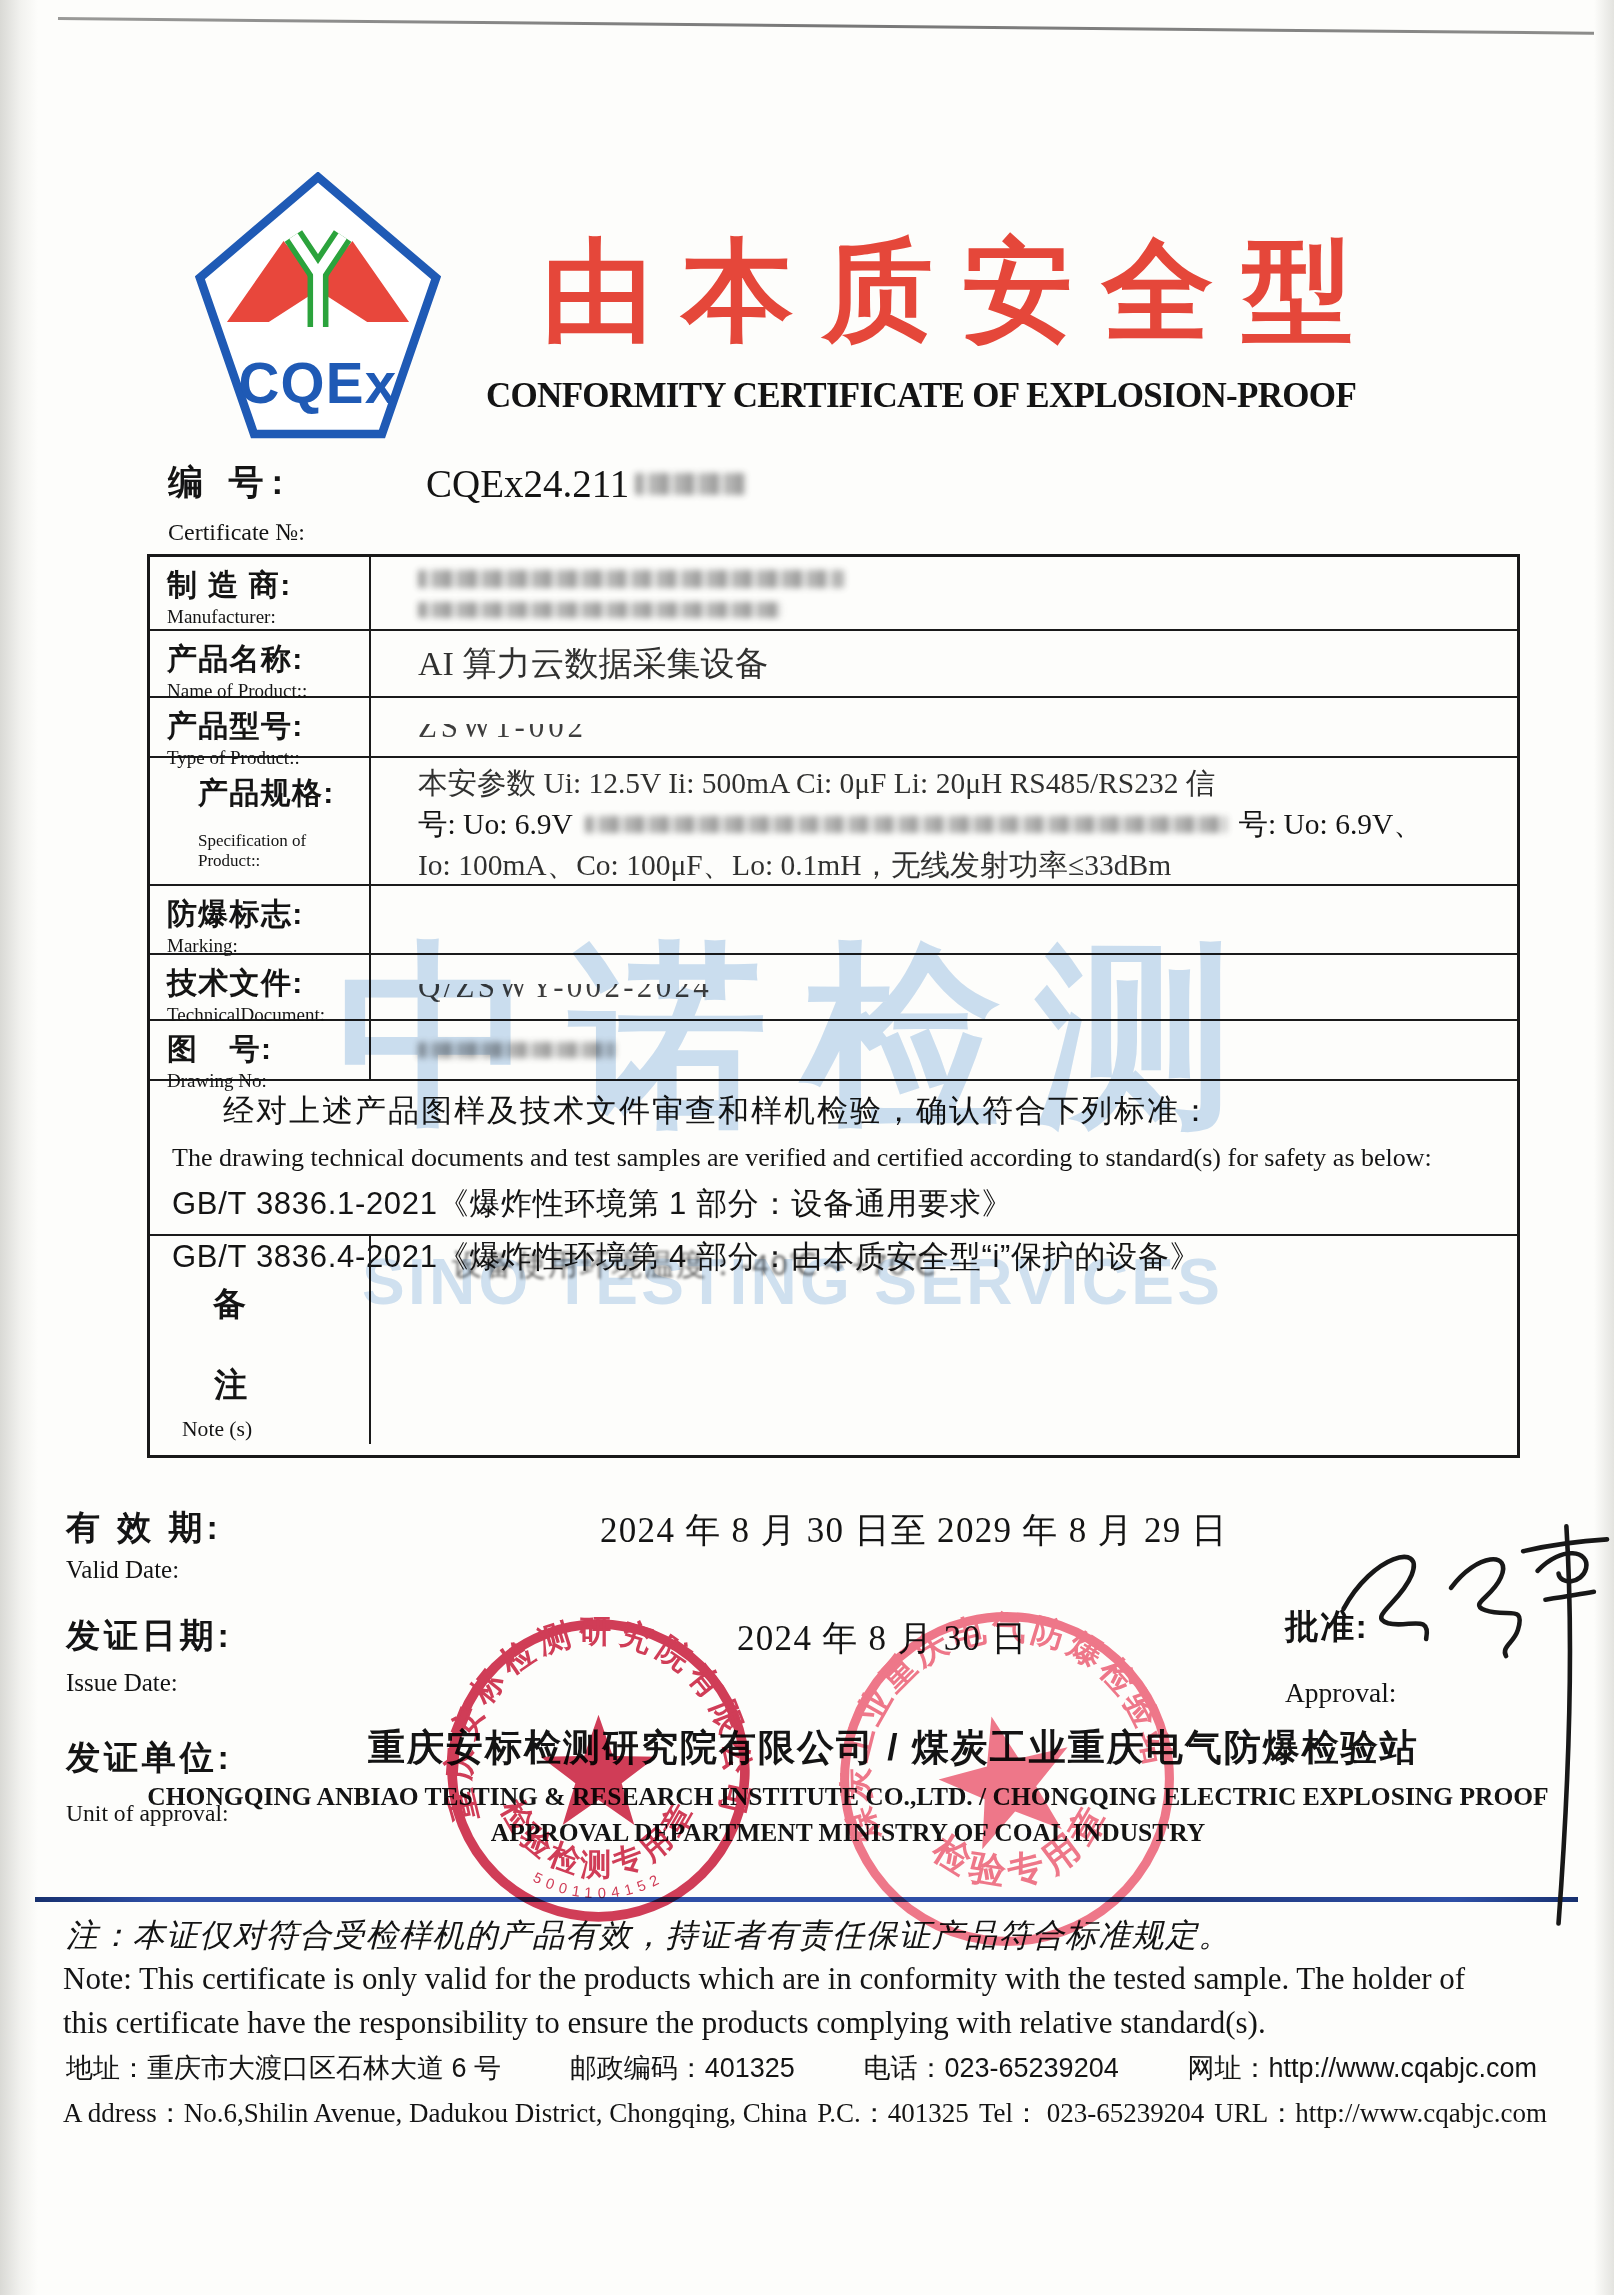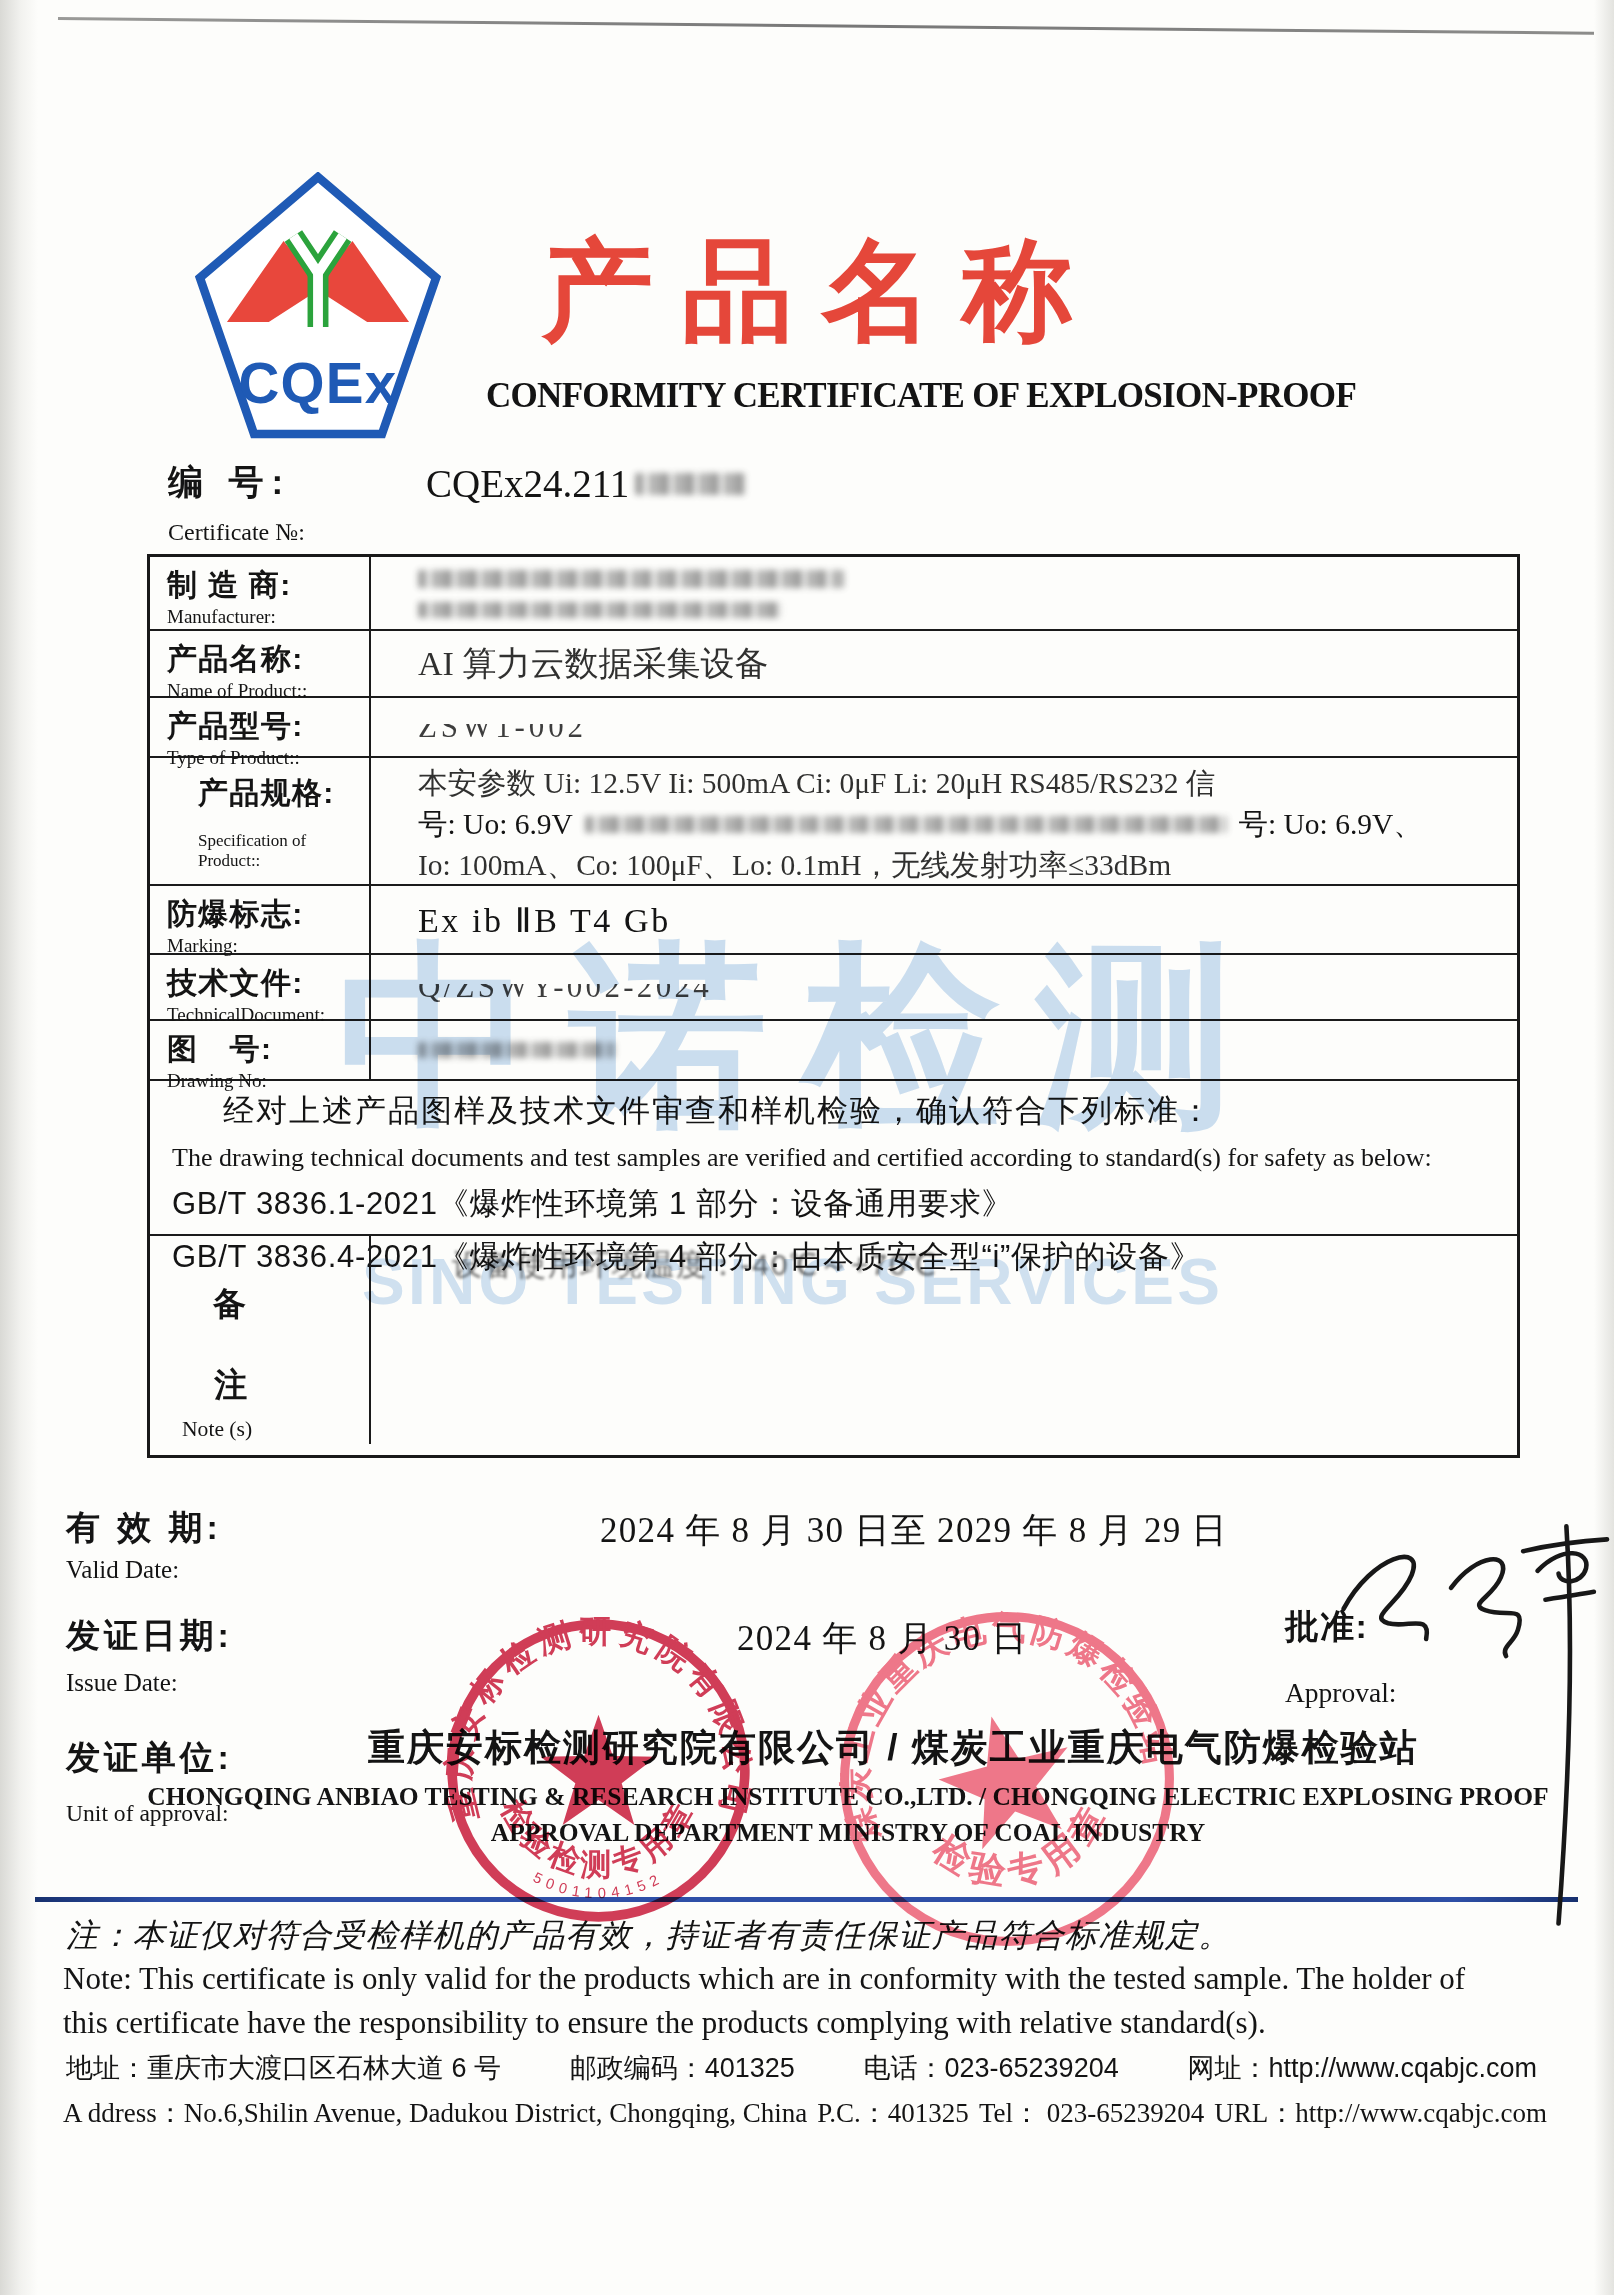--- a/index.html
+++ b/index.html
@@ -109,21 +109,21 @@
   <svg class="abs" style="left:195px; top:172px;" width="246" height="267" viewBox="0 0 200 217">
     <polygon points="100,4 196,86 152,213 48,213 4,86" fill="#ffffff" stroke="#1f5ab5" stroke-width="7"></polygon>
     <path fill="#e8473c" d="M26,122 L72,56 L100,90 L128,56 L174,122 L140,122 L100,96 L60,122 Z"></path>
     <path d="M80,52 L100,82 L120,52" stroke="#2ba33c" stroke-width="17" fill="none"></path>
     <path d="M100,80 L100,126" stroke="#2ba33c" stroke-width="17" fill="none"></path>
     <path d="M80,52 L100,82 L120,52" stroke="#ffffff" stroke-width="8" fill="none"></path>
     <path d="M100,80 L100,126" stroke="#ffffff" stroke-width="8" fill="none"></path>
     <text x="100" y="188" text-anchor="middle" font-size="46" font-weight="bold" fill="#1f5ab5" font-family="Liberation Sans, sans-serif" letter-spacing="1">CQEx</text>
   </svg>
 
-  <div class="title-cn">产品名称</div>
+  <div class="title-cn">由本质安全型</div>
   <div class="title-en">CONFORMITY CERTIFICATE OF EXPLOSION-PROOF</div>
 
   <div class="certno-cn">编  号:</div>
   <div class="certno-val">
     <span>CQEx24.211</span>
     <span class="smudge" style="width:111px;height:22px;"></span>
   </div>
   <div class="certno-en">Certificate №:</div>
 
   <div class="cert-table">
@@ -172,23 +172,20 @@
           <span>号: Uo: 6.9V、</span>
         </div>
         <div class="spec-line scan-soft">Io: 100mA、Co: 100μF、Lo: 0.1mH，无线发射功率≤33dBm</div>
       </div>
     </div>
 
     <div class="trow r5">
       <div class="tlabel">
         <span class="cn">防爆标志:</span>
         <span class="en">Marking:</span>
-      </div>
-      <div class="tvalue val-center">
-        <span class="cjk-serif" style="font-size:34px; letter-spacing:2.6px;">Ex ib ⅡB T4 Gb</span>
       </div>
     </div>
 
     <div class="trow r6">
       <div class="tlabel">
         <span class="cn">技术文件:</span>
         <span class="en">TechnicalDocument:</span>
       </div>
       <div class="tvalue val-center">
         <span class="cjk-serif cut-bottom-visible" style="font-size:31px; letter-spacing:3.3px;">Q/ZSWY-002-2024</span>

